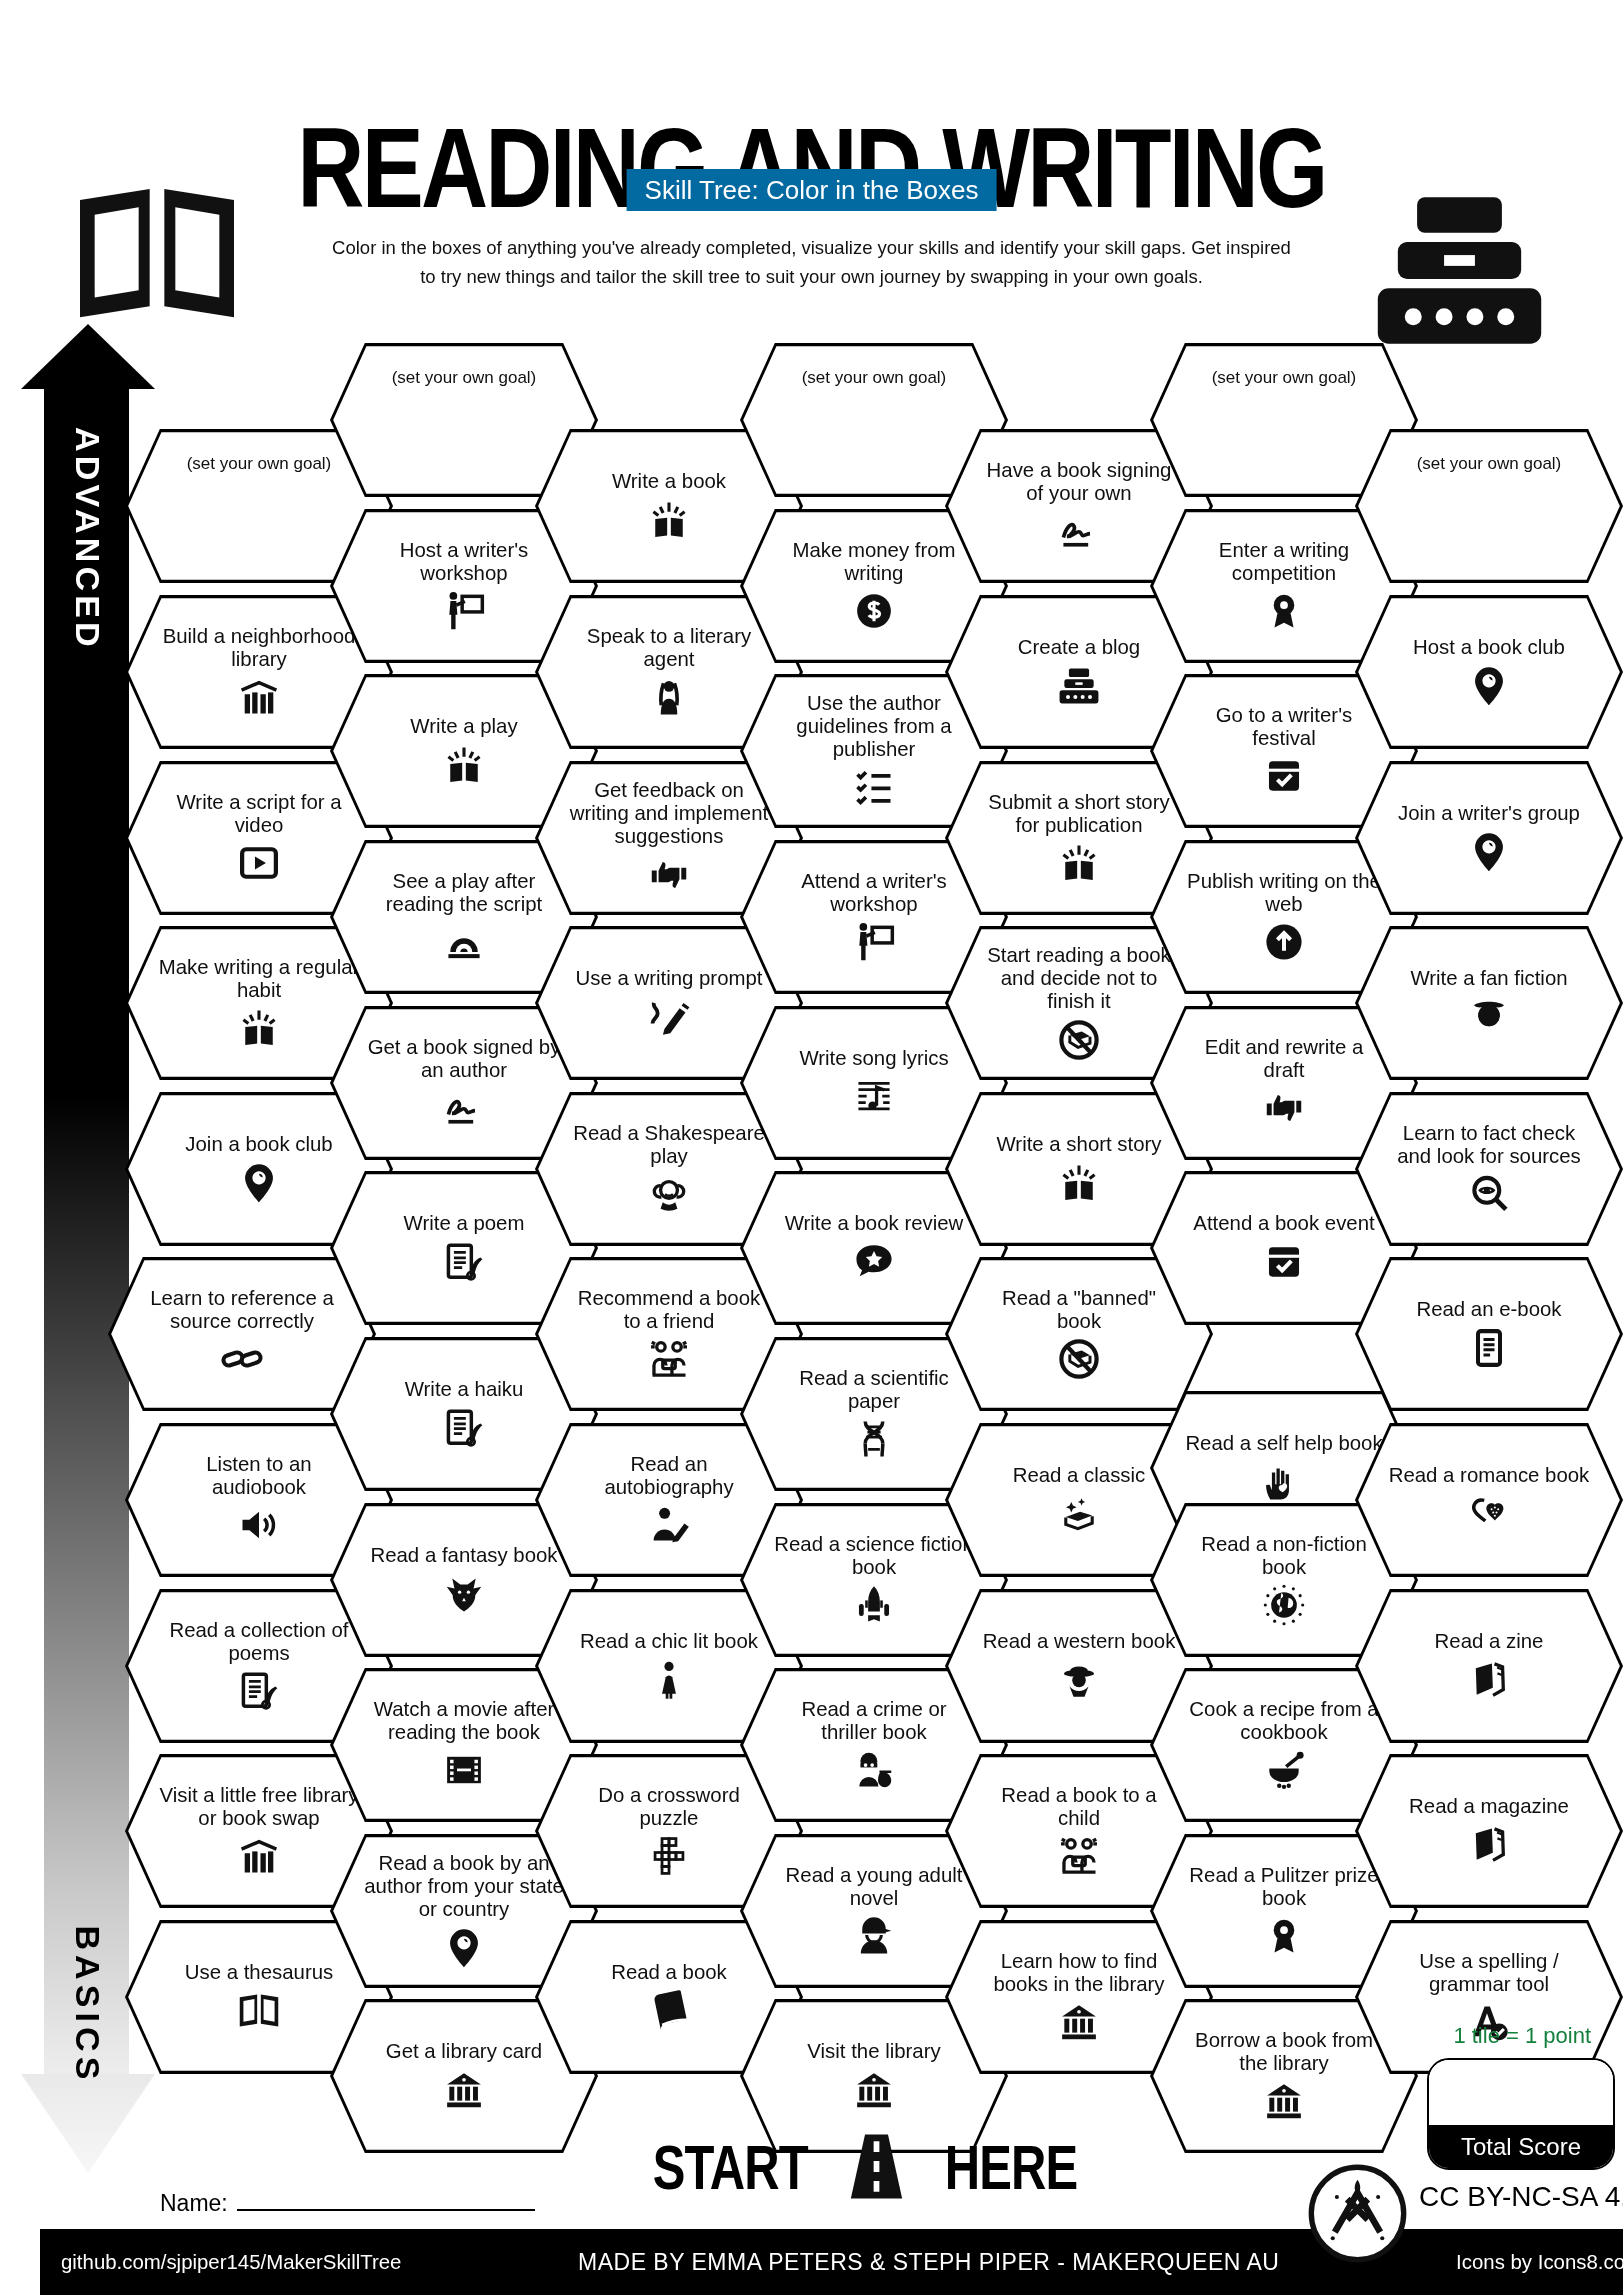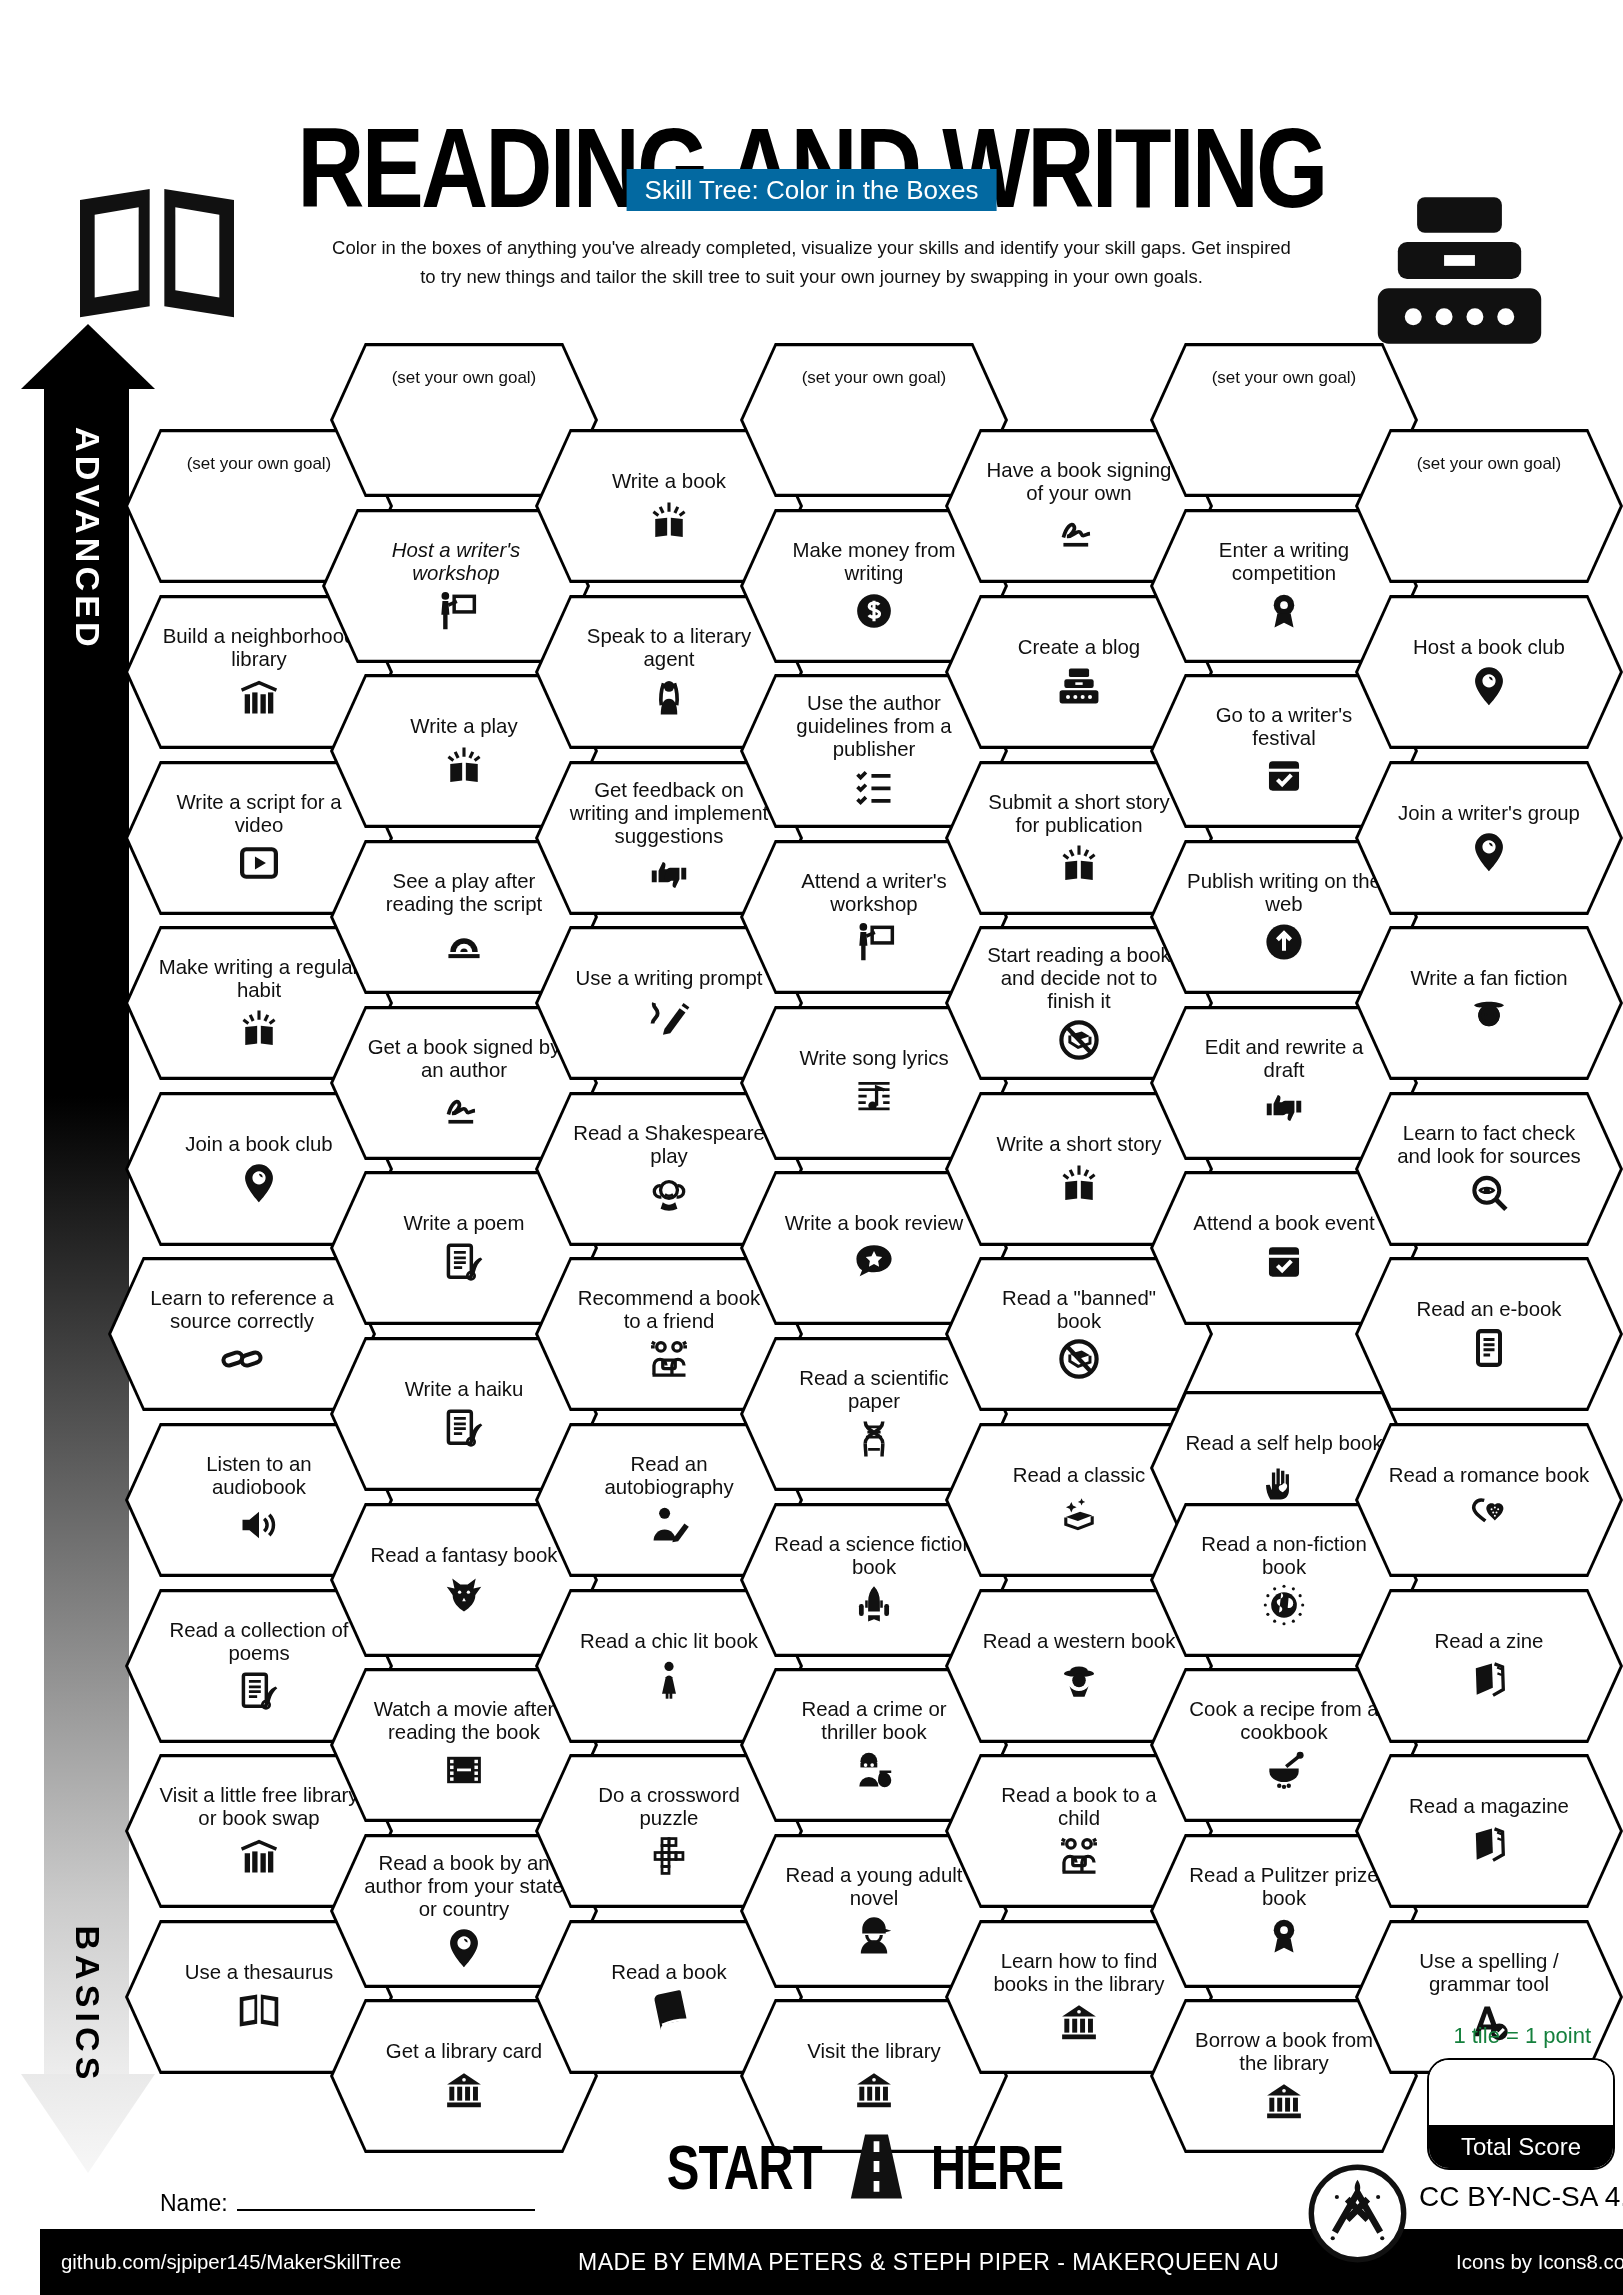--- a/index.html
+++ b/index.html
@@ -42,21 +42,21 @@
   .hex-in{position:absolute;inset:3.2px;background:#fff;box-sizing:border-box;
     clip-path:polygon(0% 50%,12.7% 0%,87.3% 0%,100% 50%,87.3% 100%,12.7% 100%);
     display:flex;flex-direction:column;align-items:center;justify-content:center;
     gap:4.6px;padding:8.3px 30px;}
   .hex .label{font-size:20.4px;line-height:1.13;text-align:center;color:#101010;}
   .hex .icon{line-height:0;}
   .hex.goal .hex-in{justify-content:flex-start;padding-top:22px;}
   .hex.goal .label{font-size:17px;}
   
   .start{position:absolute;top:2126px;left:694px;width:342px;
-    display:flex;align-items:center;justify-content:center;gap:14px;text-align:right;}
+    display:flex;align-items:center;justify-content:center;gap:28px;text-align:right;}
   .start .word{font-size:49px;font-weight:800;letter-spacing:-0.9px;transform:scaleY(1.28);}
   .start .icon{line-height:0;}
   .tile-note{position:absolute;top:2023px;right:32px;font-size:22px;color:#15803d;}
   .score-box{position:absolute;left:1427px;top:2058px;width:188px;height:112px;
     border:2.8px solid #000;border-radius:22px;background:#fff;box-sizing:border-box;overflow:hidden;}
   .score-write{position:absolute;left:0;right:0;top:0;bottom:43px;background:#fff;}
   .score-band{position:absolute;left:0;right:0;bottom:0;height:43px;background:#000;color:#fff;
     display:flex;align-items:center;justify-content:center;font-size:24px;}
   .name-row{position:absolute;left:160px;top:2185px;display:flex;align-items:baseline;gap:9.3px;font-size:23px;}
   .name-line{width:298px;height:24px;border-bottom:2.3px solid #000;}
@@ -209,21 +209,21 @@
             <path d="M3.5 6.5 L9.5 5.5 V16.8 L3.5 17.8 Z" fill="#fff"></path>
             <path d="M14.5 5.5 L20.5 6.5 V17.8 L14.5 16.8 Z" fill="#fff"></path>
           </svg></span>
       </div>
     </div>
     <div class="hex goal" style="left: 330px; top: 343px;">
       <div class="hex-in">
         <div class="label">(set your own goal)</div>
       </div>
     </div>
-    <div class="hex" style="left: 322px; top: 509px; font-style: italic;">
+    <div class="hex" style="left: 330px; top: 509px;">
       <div class="hex-in">
         <div class="label">Host a writer's workshop</div>
         <span class="icon"><svg viewBox="0 0 24 24" width="44" height="44" fill="#111">
             <circle cx="6.2" cy="3.8" r="2.1"></circle>
             <path d="M4.6 6.5 h3.2 l.6 7.5 h-1 V22 h-2.4 V14 h-1 Z"></path>
             <rect x="11" y="4" width="11" height="8.5" fill="none" stroke="#111" stroke-width="1.9"></rect>
             <path d="M7.8 8.8 L12.5 6.8" stroke="#111" stroke-width="1.9"></path>
           </svg></span>
       </div>
     </div>

